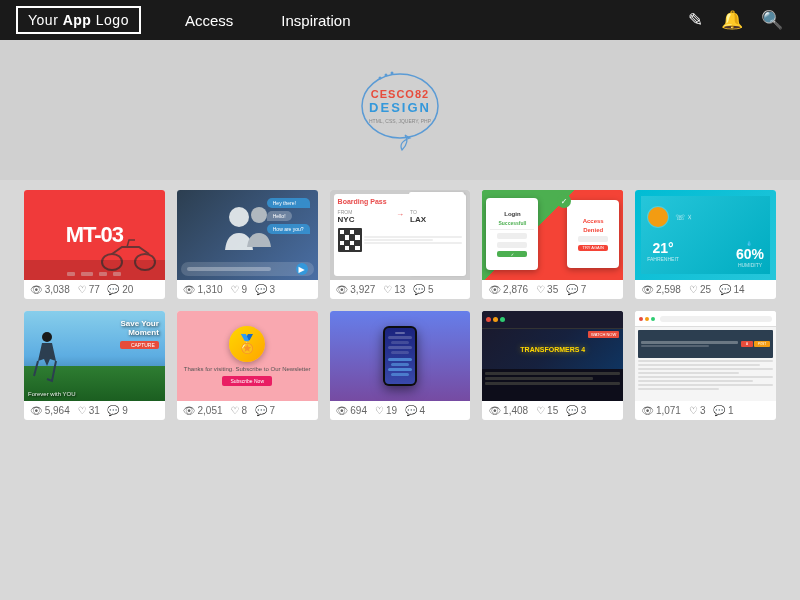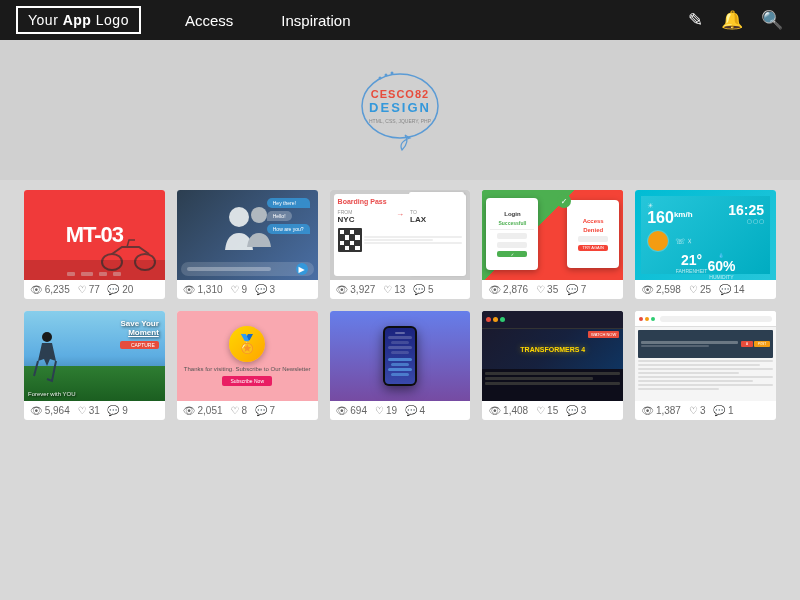--- a/index.html
+++ b/index.html
@@ -209,21 +209,21 @@
           <path d="M30 15 L32 8 L38 8" stroke="#333" stroke-width="1.5" fill="none"></path>
         </svg>
         <div style="position:absolute;bottom:4px;left:4px;right:4px;display:flex;gap:6px;justify-content:center">
           <div style="width:8px;height:4px;background:rgba(255,255,255,0.4);border-radius:1px;"></div>
           <div style="width:12px;height:4px;background:rgba(255,255,255,0.4);border-radius:1px;"></div>
           <div style="width:8px;height:4px;background:rgba(255,255,255,0.4);border-radius:1px;"></div>
           <div style="width:8px;height:4px;background:rgba(255,255,255,0.4);border-radius:1px;"></div>
         </div>
       </div>
       <div class="card-stats">
-        <span class="stat">👁 <span>6,235</span></span>
+        <span class="stat">👁 <span>3,038</span></span>
         <span class="stat">♡ <span>77</span></span>
         <span class="stat">💬 <span>20</span></span>
       </div>
     </div>
 
     <div class="card">
       <div class="card-thumb thumb-chat">
         <div style="position:absolute;inset:0;display:flex;align-items:center;justify-content:center;">
 
           <svg width="80" height="80" viewBox="0 0 80 80" opacity="0.9">
@@ -337,39 +337,29 @@
       <div class="card-stats">
         <span class="stat">👁 <span>2,876</span></span>
         <span class="stat">♡ <span>35</span></span>
         <span class="stat">💬 <span>7</span></span>
       </div>
     </div>
 
     <div class="card">
       <div class="card-thumb thumb-weather">
         <div style="background:linear-gradient(135deg,#26c6da,#00acc1);padding:6px;height:100%;display:flex;flex-direction:column;">
-          <div style="display:flex;justify-content:space-between;align-items:flex-start;">
-            <div>
-              <div style="font-size:7px;color:rgba(255,255,255,0.7);">☀</div>
-              <div style="font-size:16px;font-weight:bold;color:white;line-height:1;">160<sup style="font-size:8px;">km/h</sup></div>
-            </div>
-            <div style="text-align:right;">
-              <div style="font-size:14px;font-weight:bold;color:white;">16:25</div>
-              <div style="font-size:5px;color:rgba(255,255,255,0.8);">▢ ▢ ▢</div>
-            </div>
-          </div>
           <div style="display:flex;align-items:center;gap:6px;margin-top:4px;">
             <div style="width:22px;height:22px;border-radius:50%;background:rgba(255,255,255,0.2);overflow:hidden;display:flex;align-items:center;justify-content:center;">
               <div style="width:20px;height:20px;background:#f39c12;border-radius:50%;"></div>
             </div>
             <div>
               <div style="font-size:8px;color:rgba(255,255,255,0.7);">☏ ☓</div>
             </div>
           </div>
-          <div style="display:flex;justify-content:center;margin-top:auto;">
+          <div style="display:flex;justify-content:space-between;margin-top:auto;">
             <div style="text-align:center;">
               <div style="font-size:14px;font-weight:bold;color:white;">21°</div>
               <div style="font-size:5px;color:rgba(255,255,255,0.7);">FAHRENHEIT</div>
             </div>
             <div style="text-align:center;">
               <div style="font-size:5px;color:rgba(255,255,255,0.7);">💧</div>
               <div style="font-size:14px;font-weight:bold;color:white;">60%</div>
               <div style="font-size:5px;color:rgba(255,255,255,0.7);">HUMIDITY</div>
             </div>
           </div>
@@ -392,21 +382,21 @@
 
         <svg style="position:absolute;bottom:15px;left:8px;" width="30" height="55" viewBox="0 0 30 55">
           <circle cx="15" cy="6" r="5" fill="#1a1a1a"></circle>
           <path d="M10 12 L6 30 L12 28 L15 35 L18 28 L24 30 L20 12 Z" fill="#2c3e50"></path>
           <path d="M6 30 L2 45" stroke="#2c3e50" stroke-width="2"></path>
           <path d="M24 30 L20 50 L15 48" stroke="#2c3e50" stroke-width="2" fill="none"></path>
         </svg>
 
         <div style="position:absolute;top:8px;right:6px;color:white;text-align:right;">
           <div style="font-size:8px;font-weight:bold;text-shadow:1px 1px 3px rgba(0,0,0,0.8);">Save Your</div>
-          <div style="font-size:8px;font-weight:bold;text-shadow:1px 1px 3px rgba(0,0,0,0.8);text-decoration:underline;">Moment</div>
+          <div style="font-size:8px;font-weight:bold;text-shadow:1px 1px 3px rgba(0,0,0,0.8);">Moment</div>
           <div style="margin-top:4px;background:#e74c3c;border-radius:2px;padding:1px 4px;font-size:5px;">CAPTURE</div>
         </div>
 
         <div style="position:absolute;bottom:4px;left:4px;right:4px;">
           <div style="font-size:6px;color:rgba(255,255,255,0.9);text-shadow:1px 1px 2px rgba(0,0,0,0.8);">Forever with YOU</div>
         </div>
       </div>
       <div class="card-stats">
         <span class="stat">👁 <span>5,964</span></span>
         <span class="stat">♡ <span>31</span></span>
@@ -511,20 +501,20 @@
           <div style="height:2px;background:#ddd;border-radius:1px;width:90%;"></div>
           <div style="height:2px;background:#ddd;border-radius:1px;"></div>
           <div style="height:2px;background:#ddd;border-radius:1px;width:75%;"></div>
           <div style="height:2px;background:#ddd;border-radius:1px;"></div>
           <div style="height:2px;background:#ddd;border-radius:1px;width:85%;"></div>
           <div style="height:2px;background:#ddd;border-radius:1px;"></div>
           <div style="height:2px;background:#ddd;border-radius:1px;width:60%;"></div>
         </div>
       </div>
       <div class="card-stats">
-        <span class="stat">👁 <span>1,387</span></span>
+        <span class="stat">👁 <span>1,071</span></span>
         <span class="stat">♡ <span>3</span></span>
         <span class="stat">💬 <span>1</span></span>
       </div>
     </div>
 
   </div>
 </div>
 
 </body></html>

